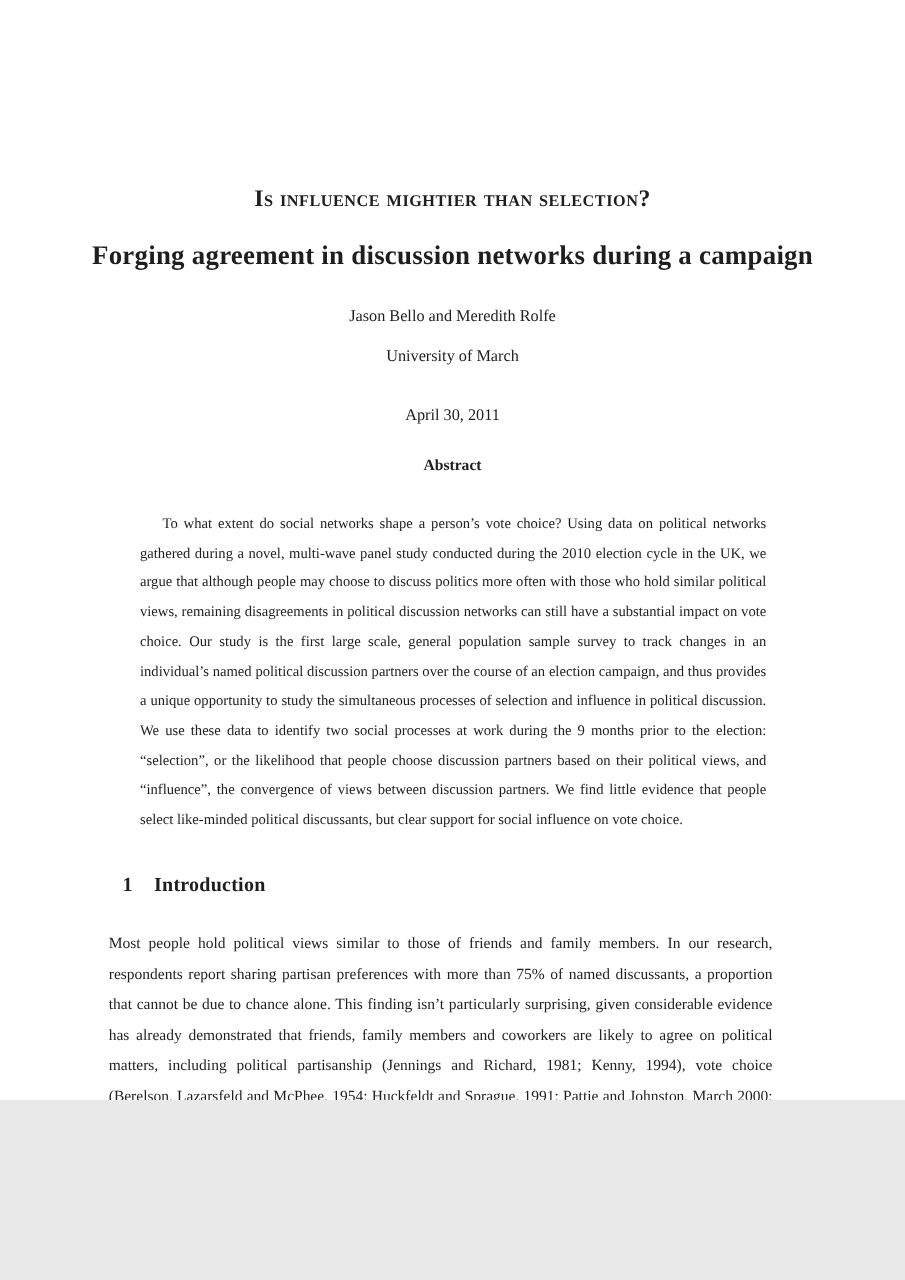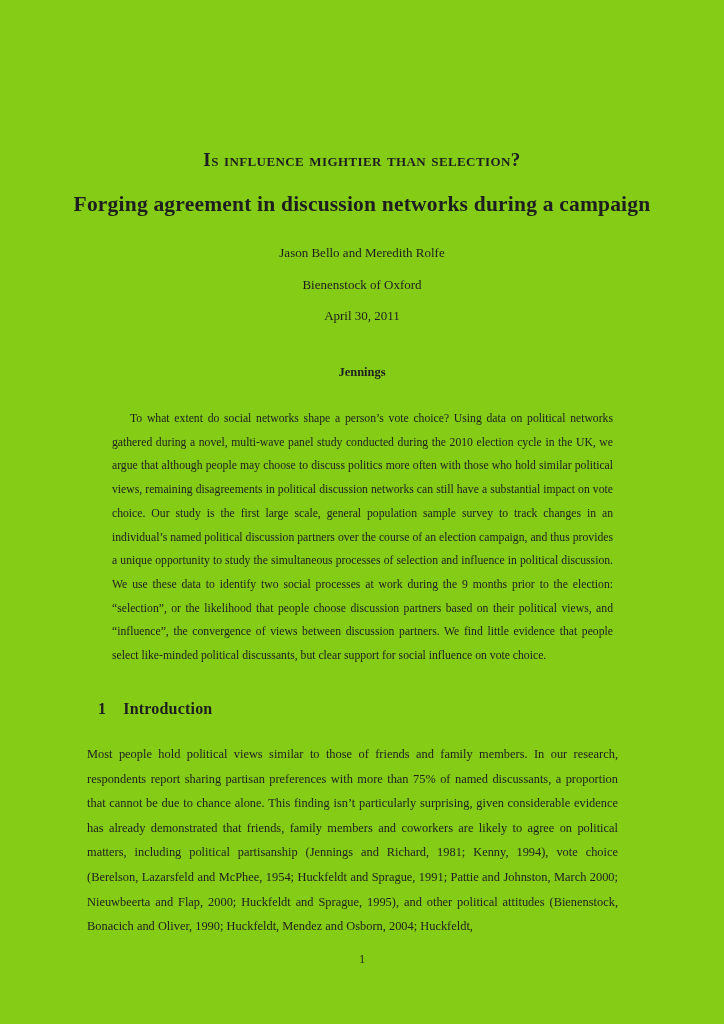--- a/index.html
+++ b/index.html
@@ -3,23 +3,23 @@
 <meta charset="utf-8">
 <style>
   html, body {
     margin: 0;
     padding: 0;
     background: #e9e9e9;
   }
   .page {
     position: relative;
     width: 724px;
-    height: 1024px;
+    height: 880px;
     margin: 0 auto;
-    background: #84cc16;
+    background: #ffffff;
     color: #1e1e1e;
     font-family: "Liberation Serif", "DejaVu Serif", serif;
     overflow: hidden;
   }
   .centered-line {
     position: absolute;
     left: 0;
     right: 0;
     text-align: center;
     white-space: nowrap;
@@ -39,21 +39,21 @@
   }
   .paper-authors {
     top: 245px;
     font-size: 13px;
   }
   .paper-affiliation {
     top: 277px;
     font-size: 13px;
   }
   .paper-date {
-    top: 308px;
+    top: 324px;
     font-size: 13px;
   }
   .abstract-heading {
     top: 365px;
     font-size: 12.5px;
     font-weight: bold;
   }
   .abstract-text {
     position: absolute;
     top: 407px;
@@ -101,25 +101,25 @@
 <body>
 
 <div class="page">
 
   <div class="centered-line paper-title">Is influence mightier than selection?</div>
 
   <div class="centered-line paper-authors">Jason Bello and Meredith Rolfe</div>
 
   <div class="centered-line paper-subtitle">Forging agreement in discussion networks during a campaign</div>
 
-  <div class="centered-line paper-affiliation">Bienenstock of Oxford</div>
+  <div class="centered-line paper-affiliation">University of March</div>
 
   <div class="centered-line paper-date">April 30, 2011</div>
 
-  <div class="centered-line abstract-heading">Jennings</div>
+  <div class="centered-line abstract-heading">Abstract</div>
 
   <p class="abstract-text">To what extent do social networks shape a person’s vote choice? Using data on political networks gathered during a novel, multi-wave panel study conducted during the 2010 election cycle in the UK, we argue that although people may choose to discuss politics more often with those who hold similar political views, remaining disagreements in political discussion networks can still have a substantial impact on vote choice. Our study is the first large scale, general population sample survey to track changes in an individual’s named political discussion partners over the course of an election campaign, and thus provides a unique opportunity to study the simultaneous processes of selection and influence in political discussion. We use these data to identify two social processes at work during the 9 months prior to the election: “selection”, or the likelihood that people choose discussion partners based on their political views, and “influence”, the convergence of views between discussion partners. We find little evidence that people select like-minded political discussants, but clear support for social influence on vote choice.</p>
 
   <div class="section-heading">
     <span class="section-number-span">1</span><span class="section-title-span">Introduction</span>
   </div>
 
   <p class="body-paragraph">Most people hold political views similar to those of friends and family members. In our research, respondents report sharing partisan preferences with more than 75% of named discussants, a proportion that cannot be due to chance alone. This finding isn’t particularly surprising, given considerable evidence has already demonstrated that friends, family members and coworkers are likely to agree on political matters, including political partisanship (Jennings and Richard, 1981; Kenny, 1994), vote choice (Berelson, Lazarsfeld and McPhee, 1954; Huckfeldt and Sprague, 1991; Pattie and Johnston, March 2000; Nieuwbeerta and Flap, 2000; Huckfeldt and Sprague, 1995), and other political attitudes (Bienenstock, Bonacich and Oliver, 1990; Huckfeldt, Mendez and Osborn, 2004; Huckfeldt,</p>
 
   <div class="page-number">1</div>

